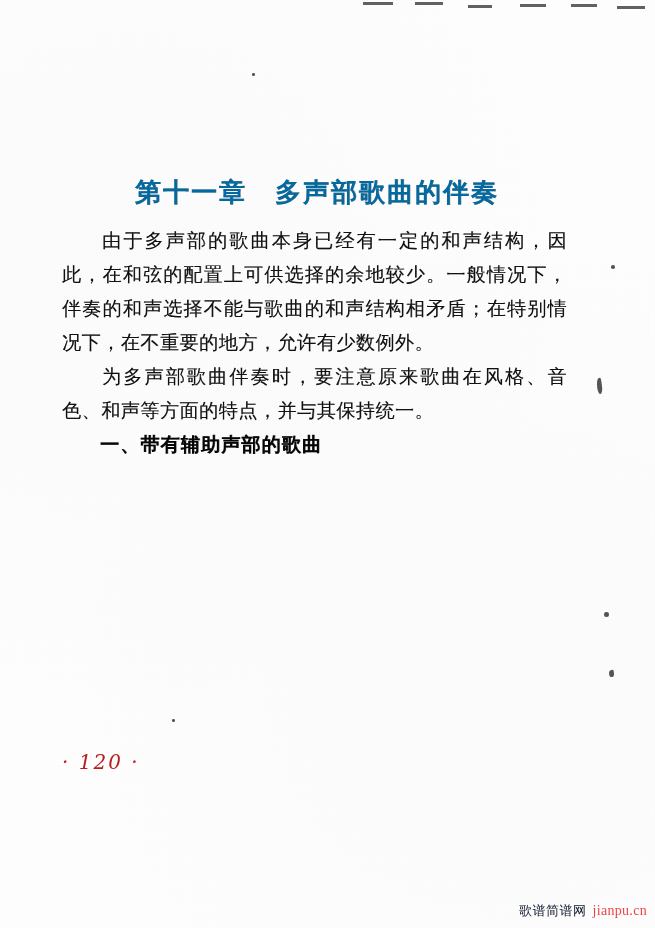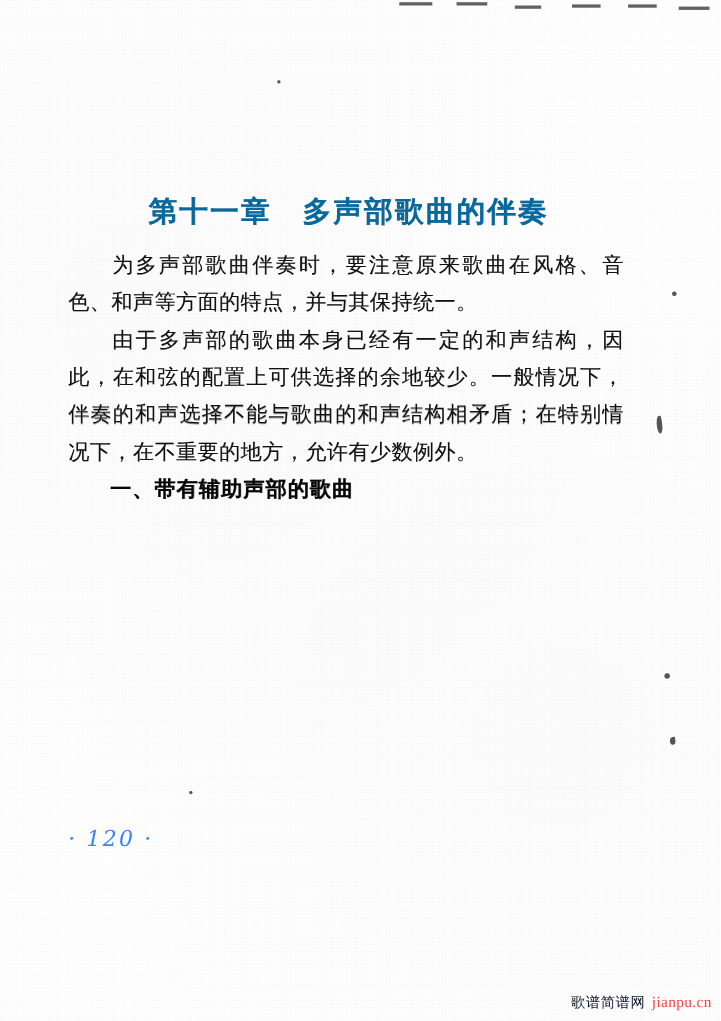--- a/index.html
+++ b/index.html
@@ -86,21 +86,21 @@
     text-shadow: 0.5px 0.35px 0 rgba(0,0,0,0.55);
   }
   #page-number {
     position: absolute;
     left: 62px;
     top: 750px;
     font-family: "DejaVu Serif", "Liberation Serif", serif;
     font-style: italic;
     font-size: 20px;
     letter-spacing: 2px;
-    color: #3b82f6;
+    color: #b91c1c;
   }
   #watermark {
     position: absolute;
     right: 8px;
     bottom: 8px;
     display: flex;
     align-items: baseline;
     gap: 6px;
     font-size: 13px;
   }
@@ -152,22 +152,22 @@
       <div class="speck hook" style="left: 609px; top: 670px; width: 5px; height: 7px;"></div>
       <div class="speck" style="left: 252px; top: 73px; width: 3px; height: 3px;"></div>
       <div class="speck" style="left: 172px; top: 719px; width: 3px; height: 3px;"></div>
     </div>
 
   <div id="content">
 
     <h1 id="chapter-heading">第十一章　多声部歌曲的伴奏</h1>
 
     <div id="body-block">
+        <p class="para loose">由于多声部的歌曲本身已经有一定的和声结构，因此，在和弦的配置上可供选择的余地较少。一般情况下，伴奏的和声选择不能与歌曲的和声结构相矛盾；在特别情况下，在不重要的地方，允许有少数例外。</p>
         <p class="para">为多声部歌曲伴奏时，要注意原来歌曲在风格、音色、和声等方面的特点，并与其保持统一。</p>
-        <p class="para loose">由于多声部的歌曲本身已经有一定的和声结构，因此，在和弦的配置上可供选择的余地较少。一般情况下，伴奏的和声选择不能与歌曲的和声结构相矛盾；在特别情况下，在不重要的地方，允许有少数例外。</p>
         <h2 class="subhead">一、带有辅助声部的歌曲</h2>
       </div>
 
     <div id="page-number">· 120 ·</div>
   </div>
 
   <div id="watermark">
     <span class="wm-cn">歌谱简谱网</span>
     <span class="wm-url">jianpu.cn</span>
   </div>

